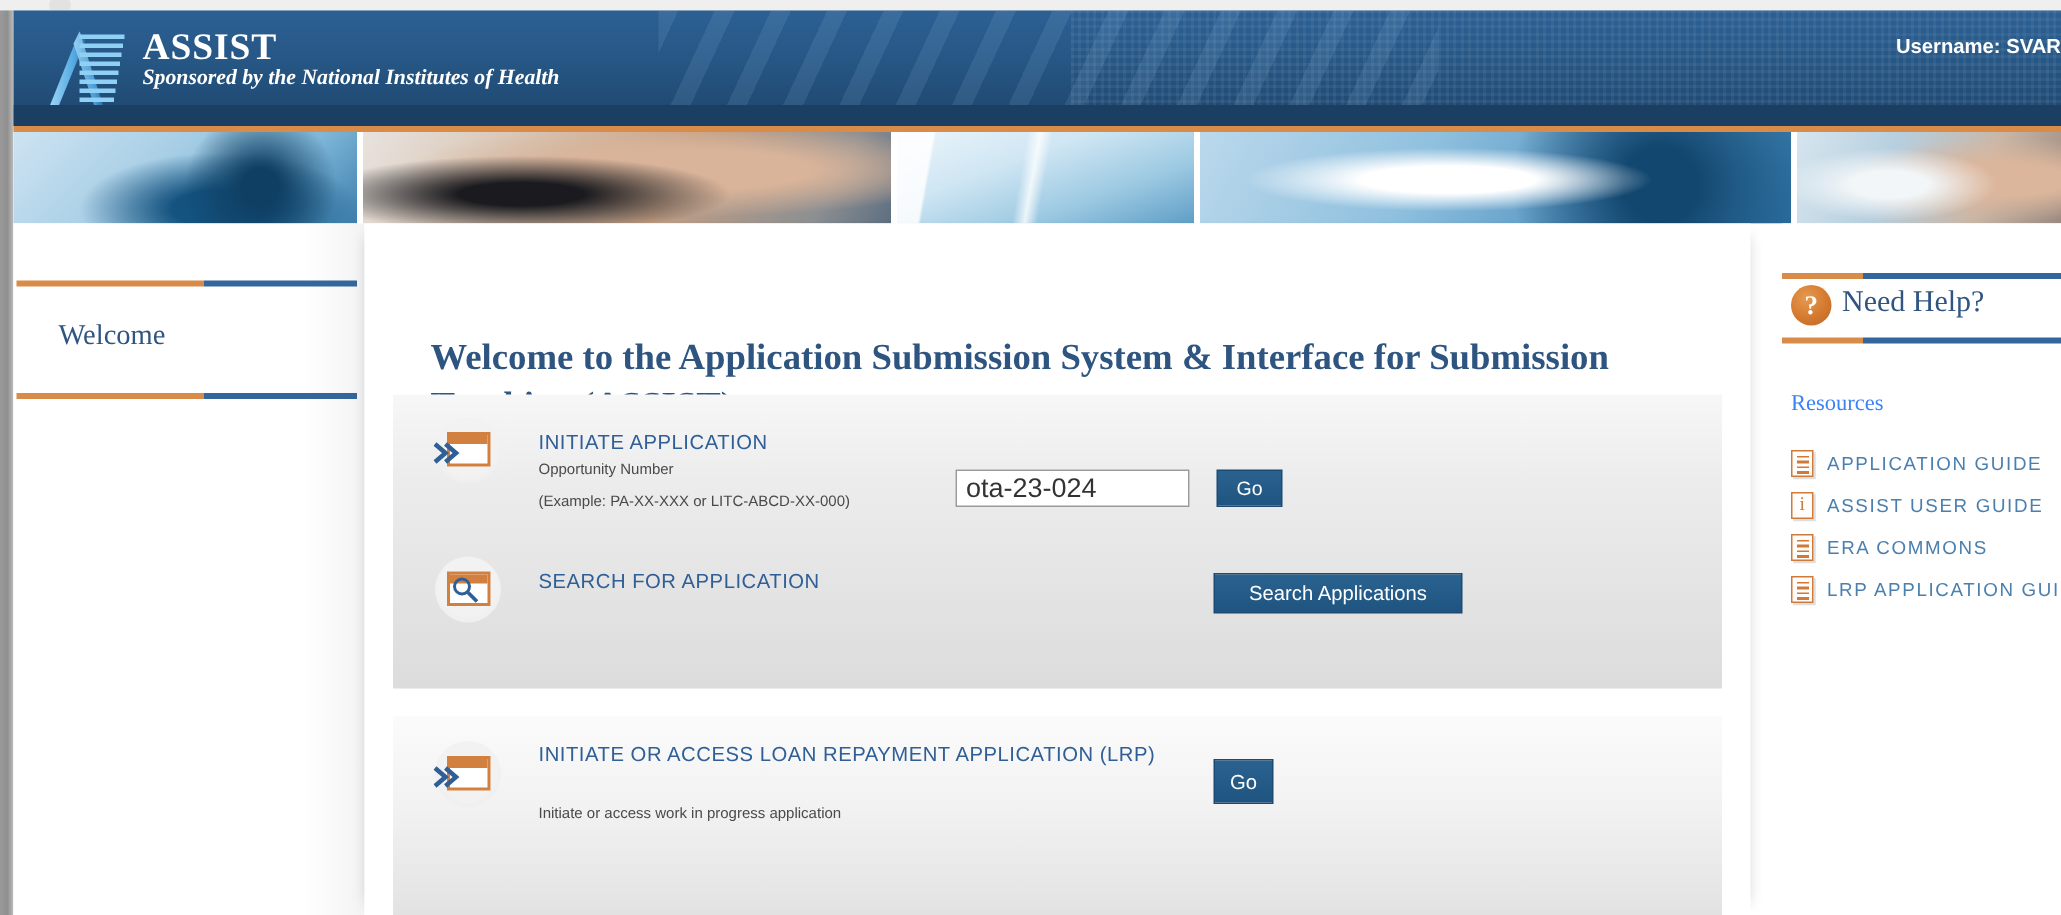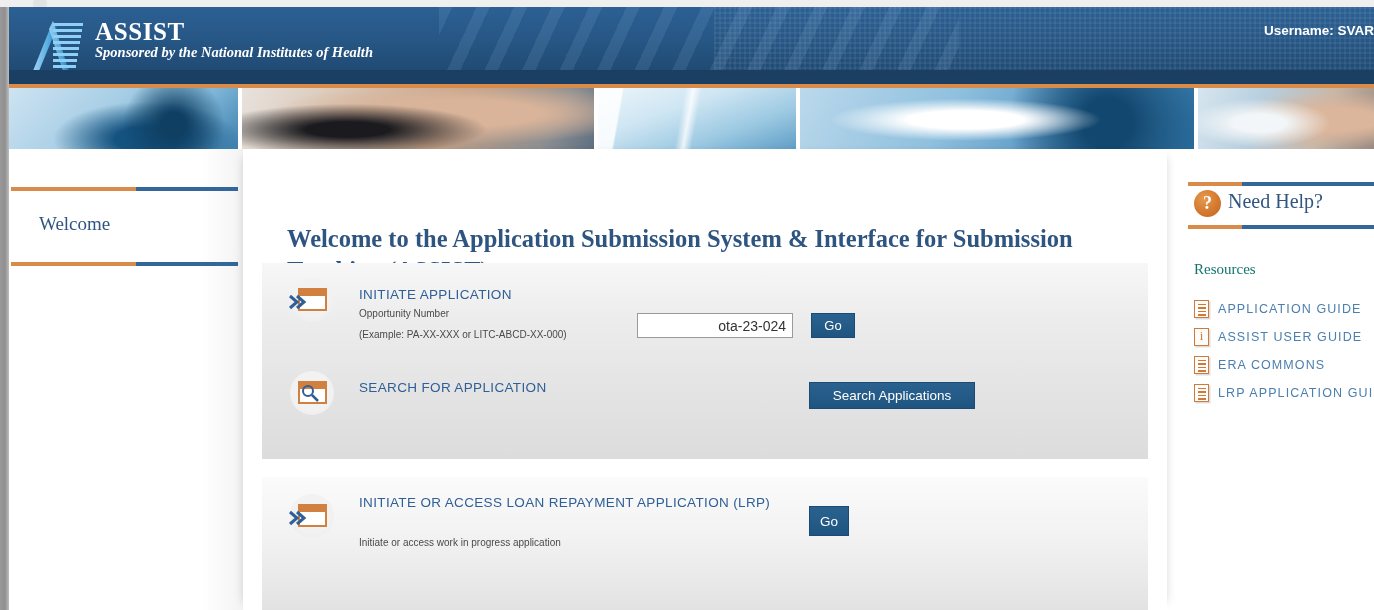--- a/index.html
+++ b/index.html
@@ -166,22 +166,22 @@
     position:absolute;
     font-size:13.5px;color:#2f5f96;letter-spacing:.35px;
   }
   .lbl-sub{
     position:absolute;
     font-size:10px;color:#4a4a4a;
   }
   .txt-input{
     position:absolute;width:156px;height:25px;
     border:1px solid #9a9a9a;background:#ffffff;box-sizing:border-box;
-    font-family:"Liberation Sans",sans-serif;font-size:14px;color:#333333;
-    padding:0 6px;outline:none;text-align:right;
+    font-family:"Liberation Sans",sans-serif;font-size:18px;color:#333333;
+    padding:0 6px;outline:none;
   }
   .btn{
     position:absolute;
     background:linear-gradient(to bottom,#2a628f 0%,#1f5480 100%);
     color:#ffffff;border:1px solid #1c4a72;box-sizing:border-box;
     font-family:"Liberation Sans",sans-serif;font-size:13px;
     display:flex;align-items:center;justify-content:center;
     cursor:pointer;
   }
   .btn-go{width:44px;height:25px;}
@@ -203,21 +203,21 @@
     background:radial-gradient(circle at 38% 32%,#e59a4f 0%,#d4792f 55%,#bc6622 100%);
     color:#ffffff;font-family:"Liberation Serif",serif;font-weight:700;font-size:18px;
     display:flex;align-items:center;justify-content:center;
   }
   .help-text{
     position:absolute;left:40px;top:41px;
     font-family:"Liberation Serif",serif;font-size:20px;color:#2f5580;
   }
   .res-title{
     position:absolute;left:6px;top:112px;
-    font-family:"Liberation Serif",serif;font-size:15px;color:#0f766e;
+    font-family:"Liberation Serif",serif;font-size:15px;color:#3b82f6;
   }
   .res-item{
     position:absolute;left:6px;height:22px;display:flex;align-items:center;
   }
   .res-ico{
     position:relative;width:15px;height:18px;flex:0 0 15px;
     border:1.5px solid #cf7a38;box-sizing:border-box;background:#fffdfb;
     box-shadow:1.5px 1.5px 0 rgba(0,0,0,.13);
   }
   .res-ico i{

